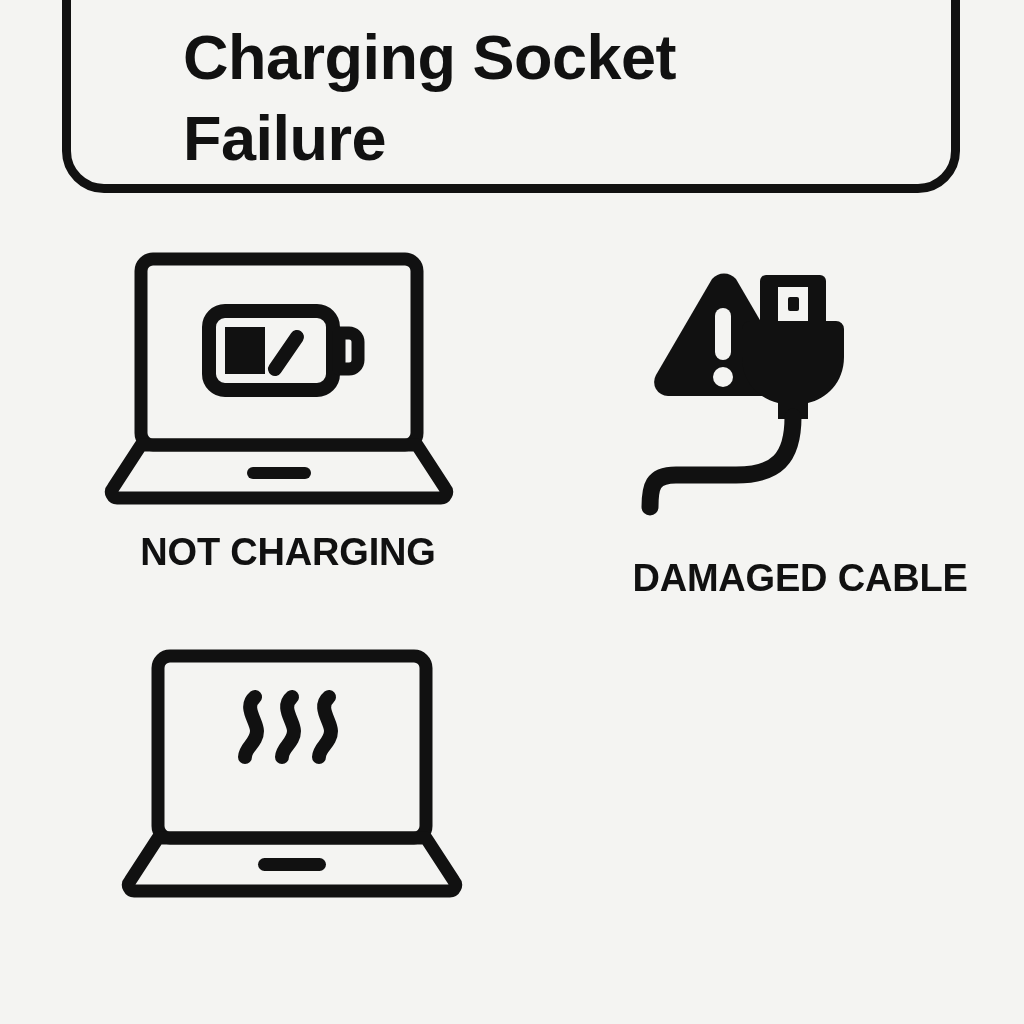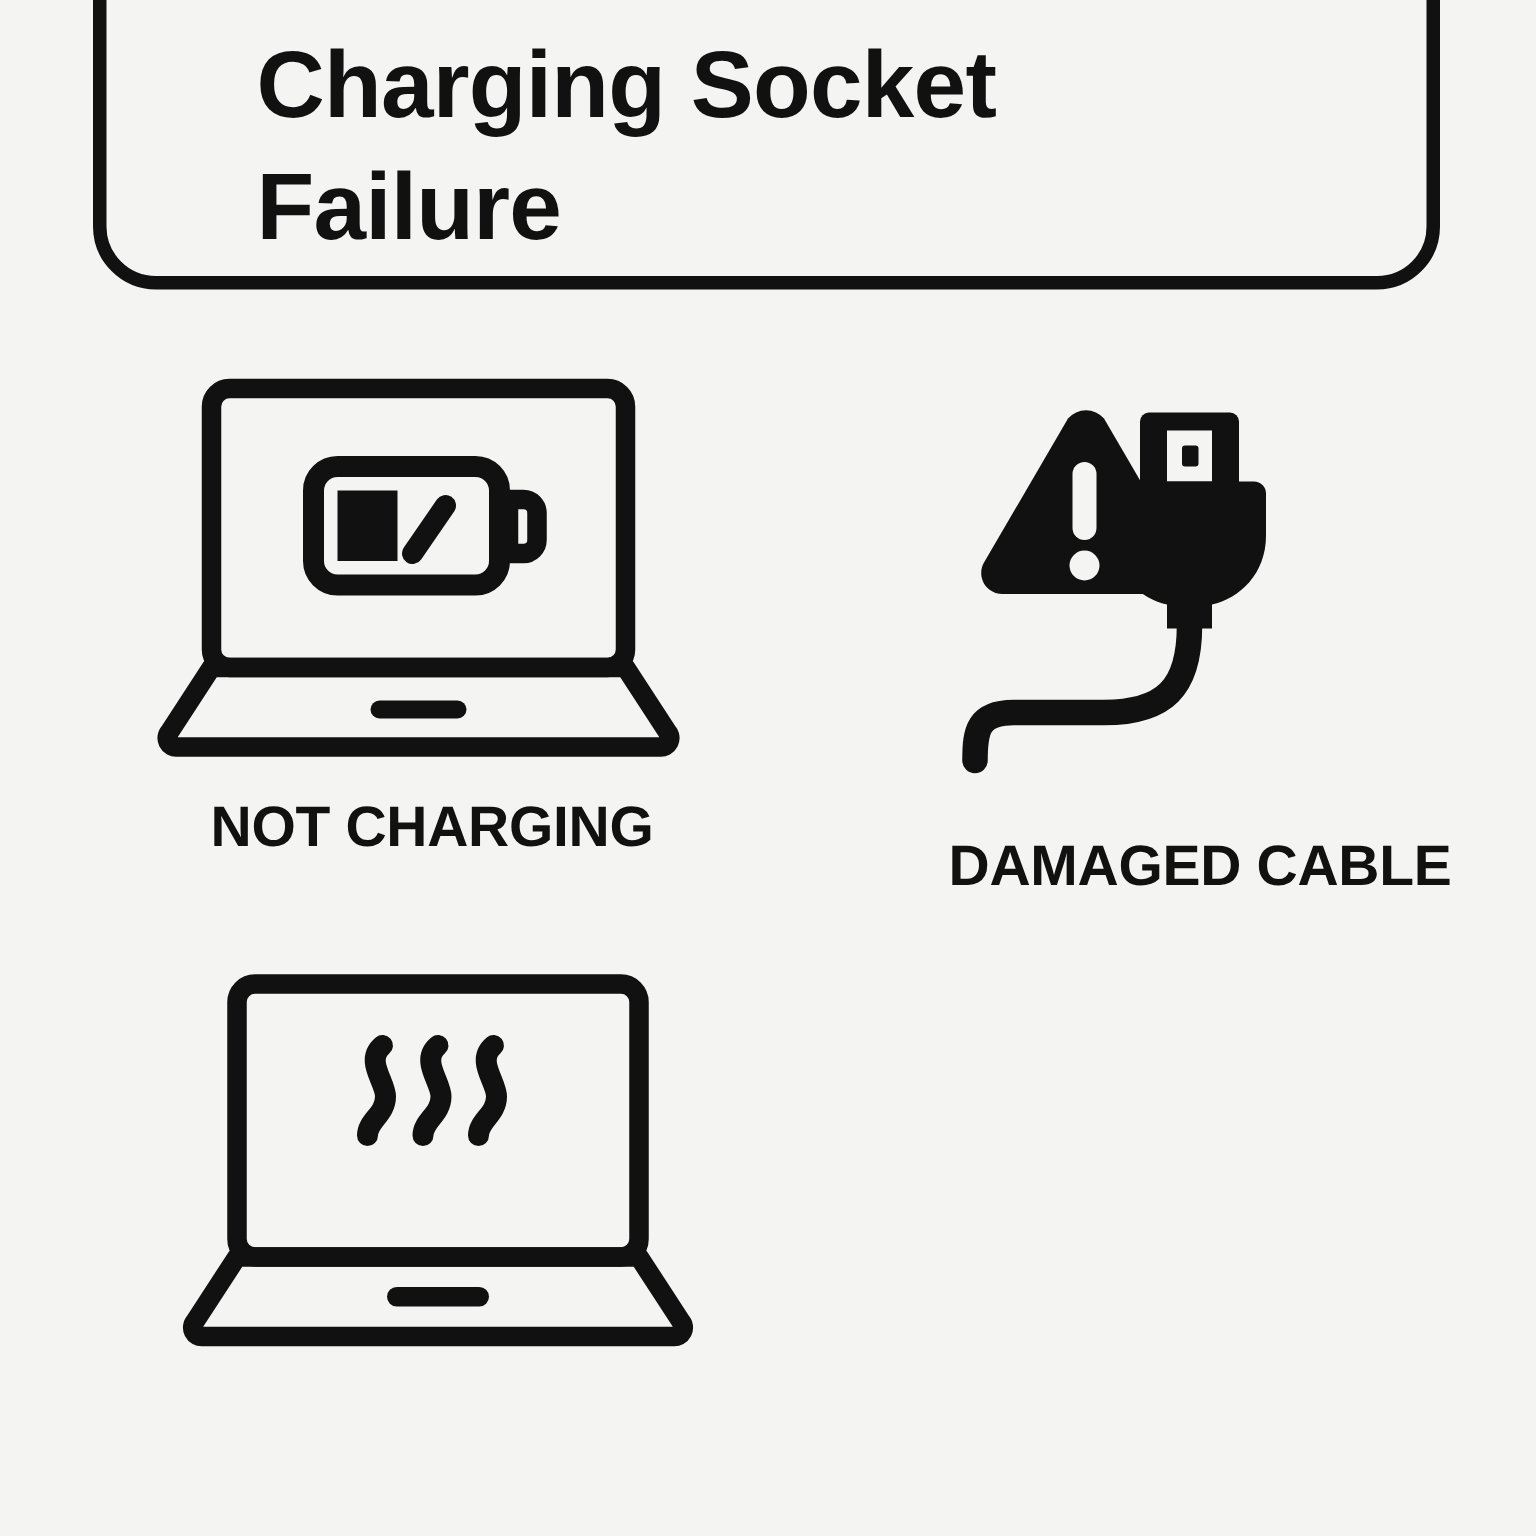--- a/index.html
+++ b/index.html
@@ -23,21 +23,21 @@
     top: -78px;
     width: 898px;
     height: 271px;
     box-sizing: border-box;
     border: 9px solid #111111;
     border-radius: 42px;
     background: #f4f4f2;
   }
   #title-text {
     position: absolute;
-    left: 100px;
+    left: 112px;
     top: 86px;
     width: 720px;
     font-size: 63px;
     font-weight: bold;
     line-height: 1.28;
     letter-spacing: -0.5px;
     color: #111111;
     white-space: pre-line;
   }
 

